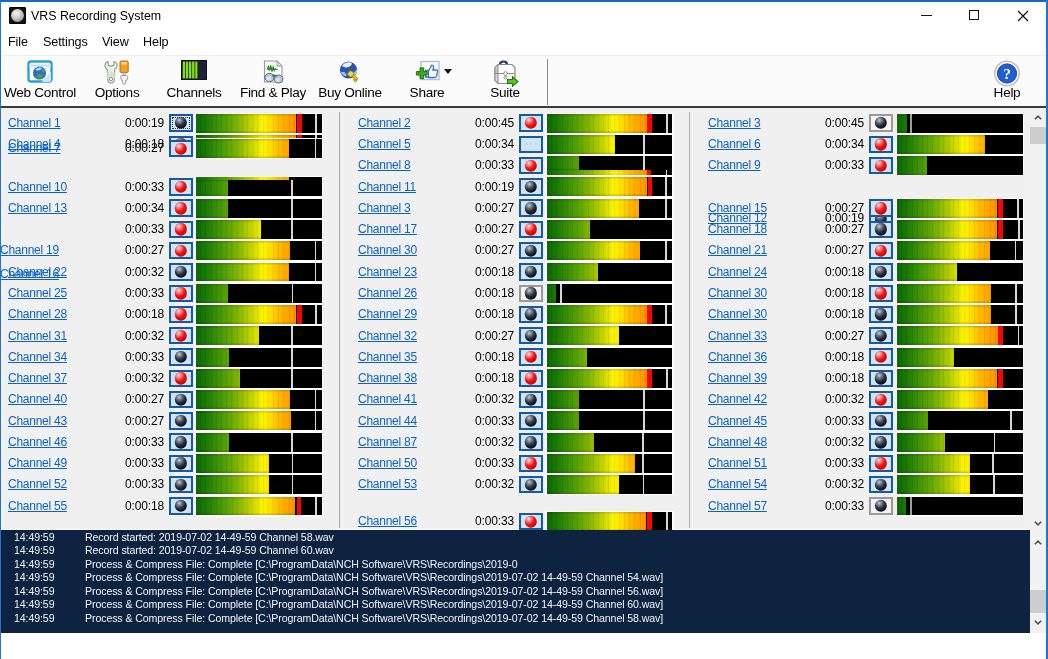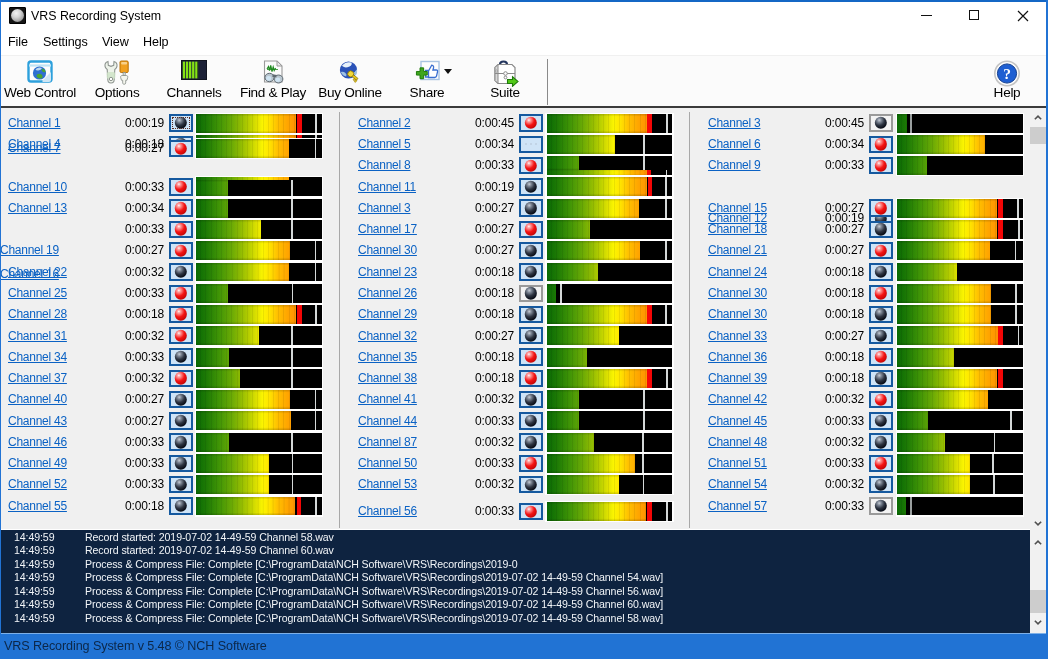--- a/index.html
+++ b/index.html
@@ -688,21 +688,21 @@
         <span class="btn" style="left:519.3px;">
           <span class="ball bd"></span>
         </span>
         <span class="mout" style="left:545.1px;">
           <span class="min">
             <div class="g" style="left:0.0px;width:71.9px;top:0;height:100%;"></div>
             <div class="wl" style="left:95.9px;top:0;height:100%;background:#d4d8d8;"></div>
           </span>
         </span>
       </div>
-<div class="row" style="top:393px;">
+<div class="row" style="top:403px;">
         <a class="lk" style="left:358px;" href="#c56">Channel 56</a>
         <span class="tm" style="left:444px;">0:00:33</span>
         <span class="btn" style="left:519.3px;">
           <span class="ball br"></span>
         </span>
         <span class="mout" style="left:545.1px;">
           <span class="min">
             <div class="g" style="left:0.0px;width:99.7px;top:0;height:100%;"></div>
             <div class="rd" style="left:100.7px;width:4.8px;top:0;height:100%;"></div>
             <div class="wl" style="left:119.7px;top:0;height:100%;background:#d4d8d8;"></div>
@@ -998,16 +998,13 @@
   </div>
   <div id="sbl">
     <svg class="chev" style="top:8px;" viewBox="0 0 10 10">
         <path d="M1.5 7 L5 3.5 L8.5 7" fill="none" stroke="#505050" stroke-width="1.8"></path>
       </svg>
     <div class="thumb"></div>
     <svg class="chev" style="top:88px;" viewBox="0 0 10 10">
         <path d="M1.5 3 L5 6.5 L8.5 3" fill="none" stroke="#505050" stroke-width="1.8"></path>
       </svg>
   </div>
-  <div id="status">
-      <span>VRS Recording System v 5.48 © NCH Software</span>
-    </div>
 </div>
 
 </body></html>

